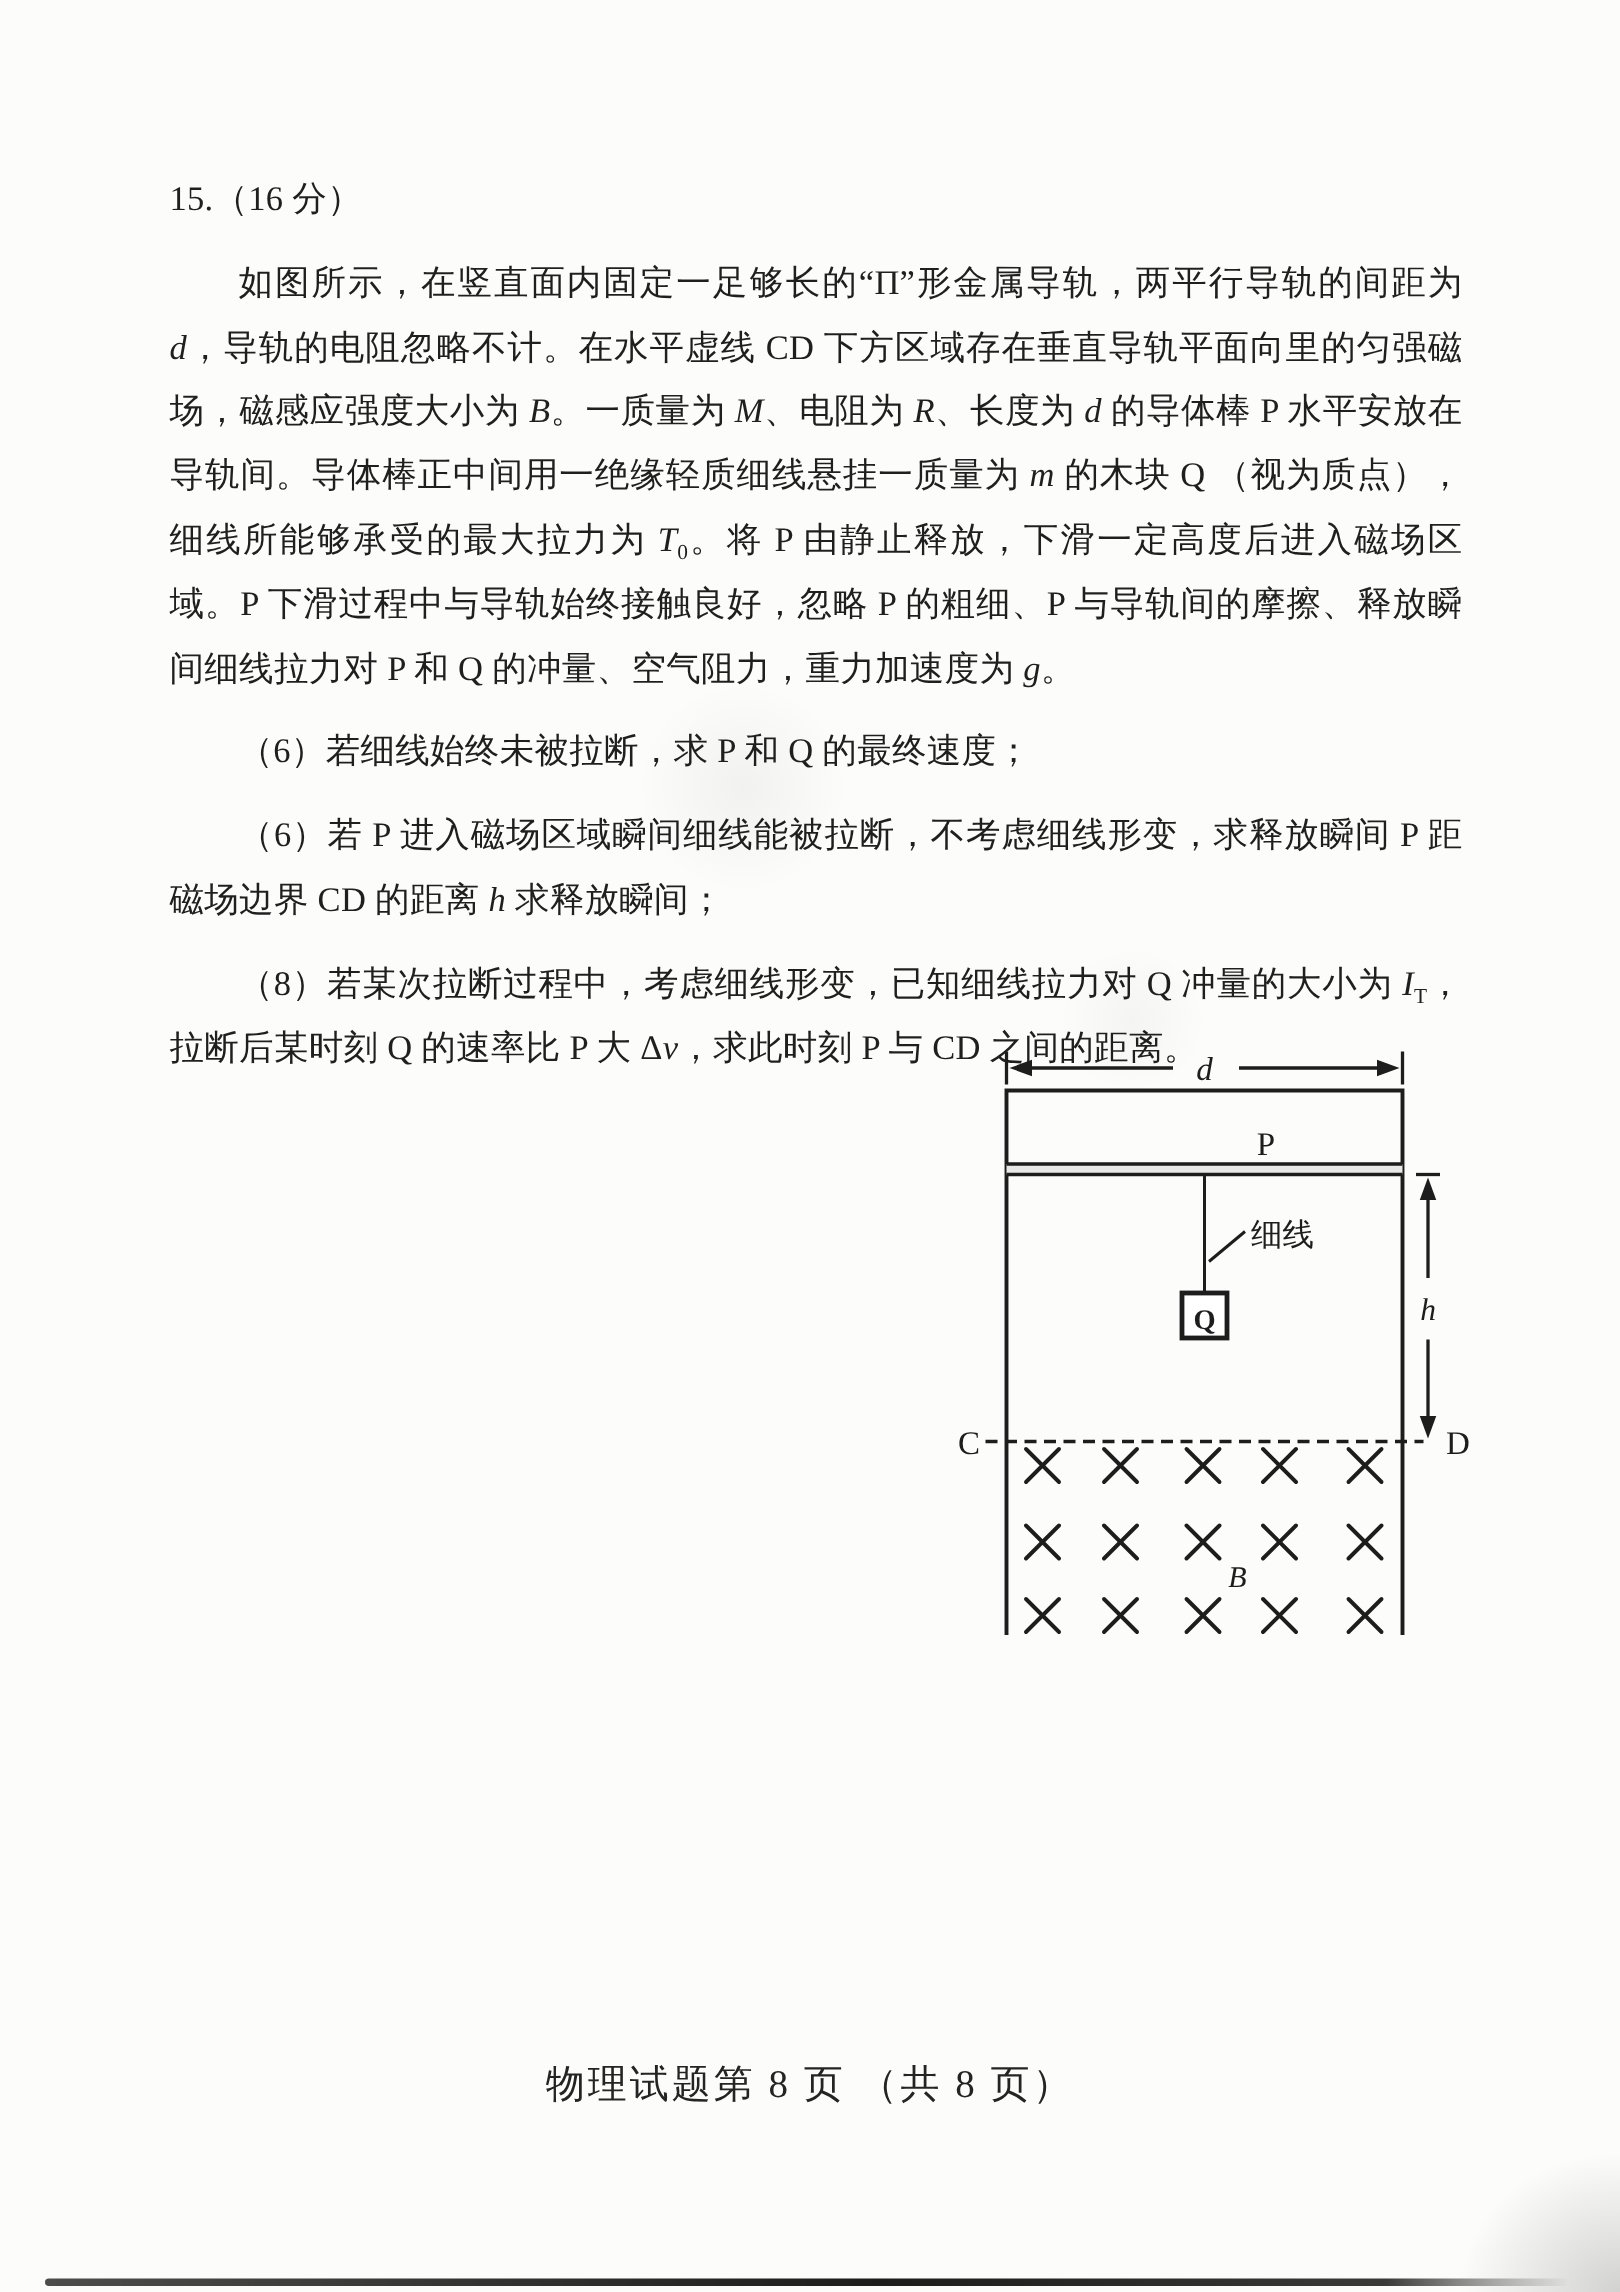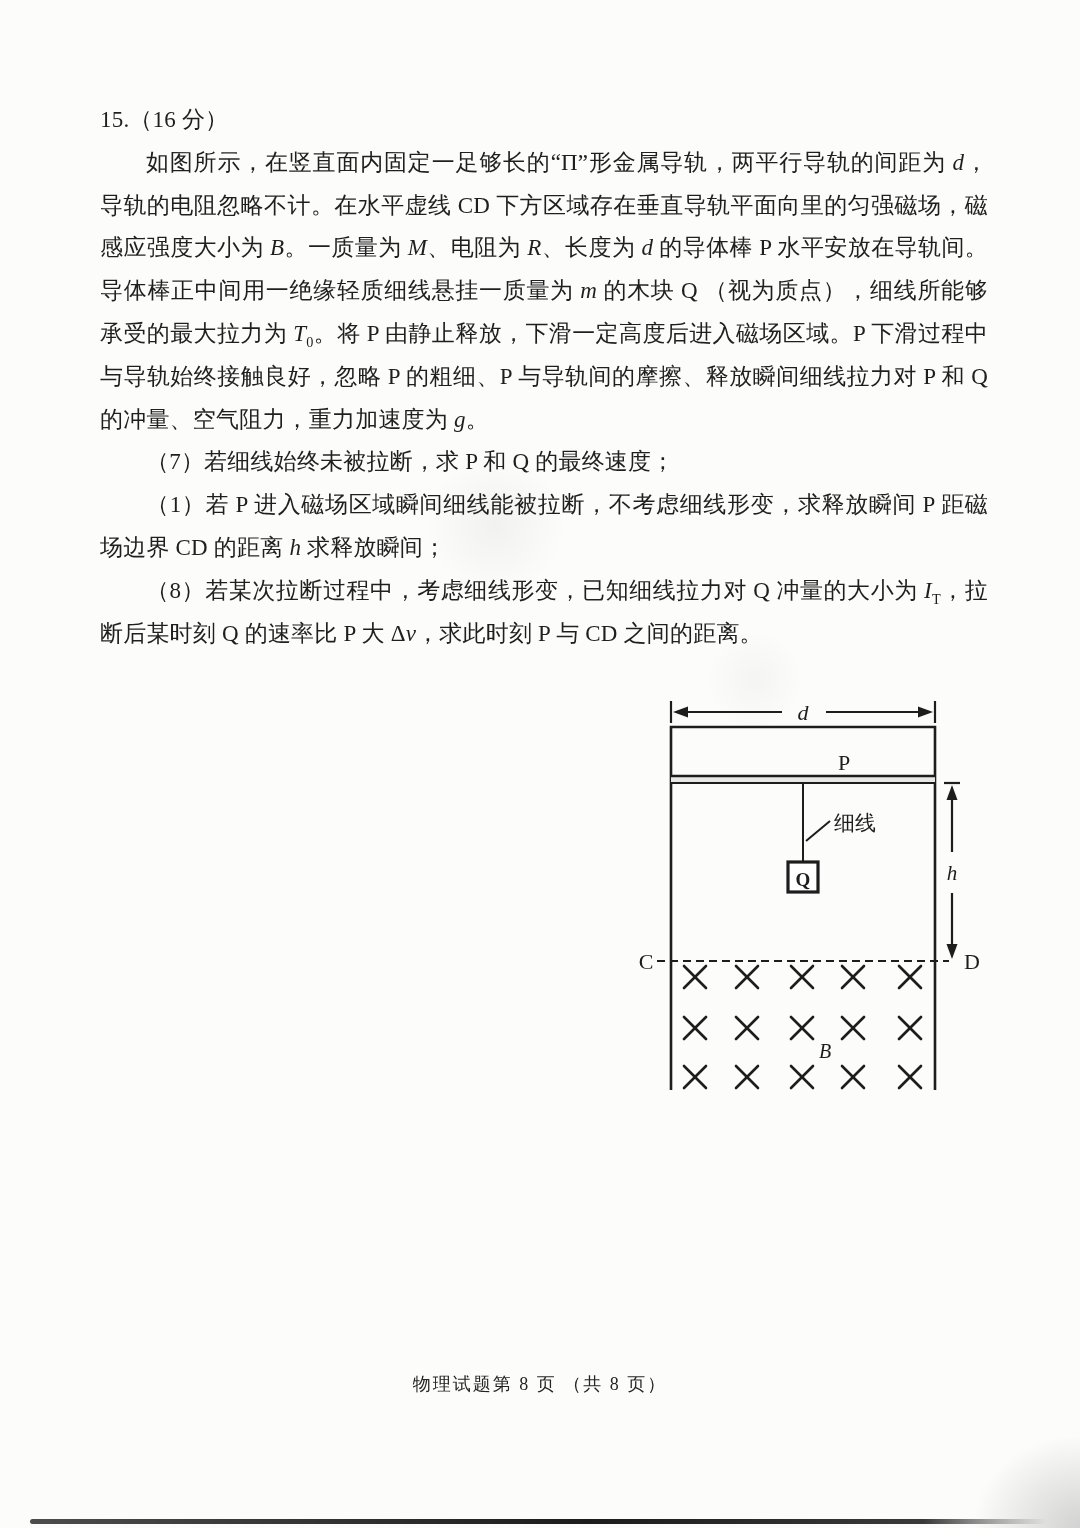--- a/index.html
+++ b/index.html
@@ -7,28 +7,28 @@
     width:1080px;height:1528px;position:relative;overflow:hidden;
     background:#fcfcfb;
     font-family:"Liberation Serif","DejaVu Serif",serif;
     color:#1f1f1f;
   }
   .textblock{
     position:absolute;left:100px;top:99px;width:888px;
     font-size:23px;line-height:42.8px;text-align:justify;
     letter-spacing:0.2px;
   }
-  .textblock p{margin:0;padding:0;}
+  .textblock p{margin:13px;padding:0;}
   .indent{text-indent:2em;}
   .var{font-style:italic;}
   sub{font-size:0.62em;line-height:0;}
   .diagram{position:absolute;left:636px;top:690px;margin:0;}
   .footer{
     position:absolute;left:0;right:0;top:1372px;height:32px;
-    text-align:center;font-size:18px;letter-spacing:2px;color:#242424;
+    text-align:center;font-size:26px;letter-spacing:2px;color:#242424;
   }
   .smudge{position:absolute;pointer-events:none;}
   .s1{left:415px;top:445px;width:160px;height:160px;
       background:radial-gradient(circle,rgba(0,0,0,0.045),transparent 62%);}
   .s2{left:690px;top:630px;width:130px;height:100px;
       background:radial-gradient(circle,rgba(0,0,0,0.03),transparent 60%);}
   .page-edge{
     position:absolute;left:30px;top:1519px;width:1016px;height:5px;border-radius:3px;
     background:linear-gradient(to right,rgba(45,45,45,.85),#1c1c1c 55%,#3a3a3a 88%,rgba(130,130,130,0));
     filter:blur(0.4px);
@@ -42,22 +42,22 @@
 </style>
 </head>
 <body>
 
 <div class="smudge s1"></div>
 <div class="smudge s2"></div>
 
 <main class="textblock">
   <p>15.（16 分）</p>
   <p class="indent"><span>如图所示，在竖直面内固定一足够长的“Π”形金属导轨，两平行导轨的间距为 </span><span class="var">d</span><span>，导轨的电阻忽略不计。在水平虚线 CD 下方区域存在垂直导轨平面向里的匀强磁场，磁感应强度大小为 </span><span class="var">B</span><span>。一质量为 </span><span class="var">M</span><span>、电阻为 </span><span class="var">R</span><span>、长度为 </span><span class="var">d</span><span> 的导体棒 P 水平安放在导轨间。导体棒正中间用一绝缘轻质细线悬挂一质量为 </span><span class="var">m</span><span> 的木块 Q （视为质点），细线所能够承受的最大拉力为 </span><span class="var">T</span><sub>0</sub><span>。将 P 由静止释放，下滑一定高度后进入磁场区域。P 下滑过程中与导轨始终接触良好，忽略 P 的粗细、P 与导轨间的摩擦、释放瞬间细线拉力对 P 和 Q 的冲量、空气阻力，重力加速度为 </span><span class="var">g</span><span>。</span></p>
-  <p class="indent"><span>（7）若细线始终未被拉断，求 P 和 Q 的最终速度；</span></p>
-  <p class="indent"><span>（1）若 P 进入磁场区域瞬间细线能被拉断，不考虑细线形变，求释放瞬间 P 距磁场边界 CD 的距离 </span><span class="var">h</span><span> 求释放瞬间；</span></p>
+  <p class="indent"><span>（6）若细线始终未被拉断，求 P 和 Q 的最终速度；</span></p>
+  <p class="indent"><span>（6）若 P 进入磁场区域瞬间细线能被拉断，不考虑细线形变，求释放瞬间 P 距磁场边界 CD 的距离 </span><span class="var">h</span><span> 求释放瞬间；</span></p>
   <p class="indent"><span>（8）若某次拉断过程中，考虑细线形变，已知细线拉力对 Q 冲量的大小为 </span><span class="var">I</span><sub>T</sub><span>，拉断后某时刻 Q 的速率比 P 大 Δ</span><span class="var">v</span><span>，求此时刻 P 与 CD 之间的距离。</span></p>
 </main>
 
 <figure class="diagram">
   <svg width="380" height="412" viewBox="0 0 380 412">
 
     <g stroke="#1d1d1d" stroke-width="2.2">
       <line x1="35" y1="11" x2="35" y2="33"></line>
       <line x1="299" y1="11" x2="299" y2="33"></line>
       <line x1="49" y1="22" x2="146" y2="22"></line>

